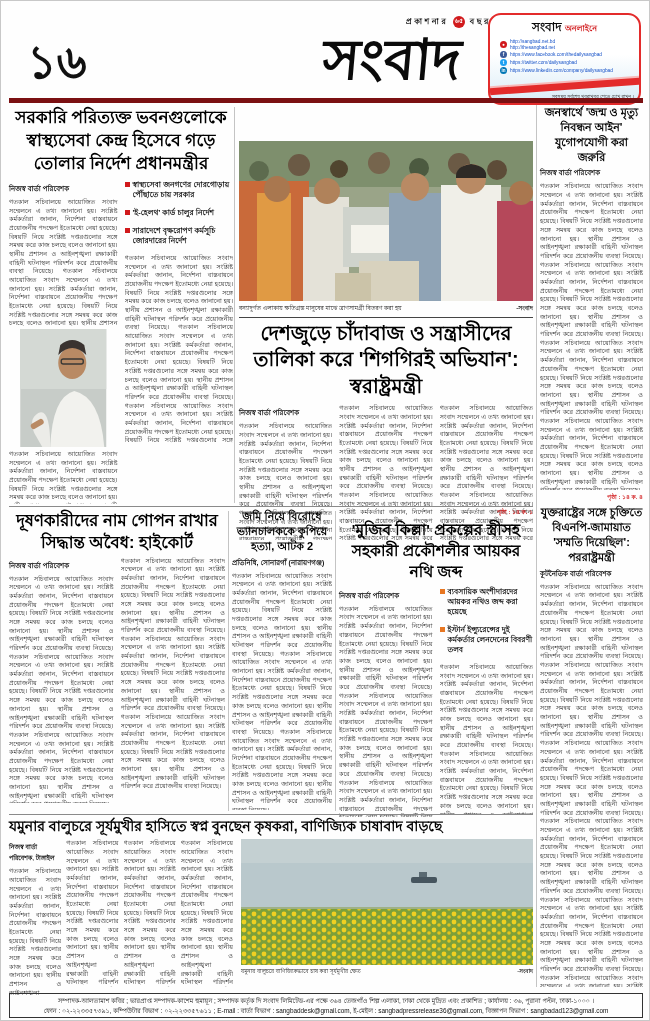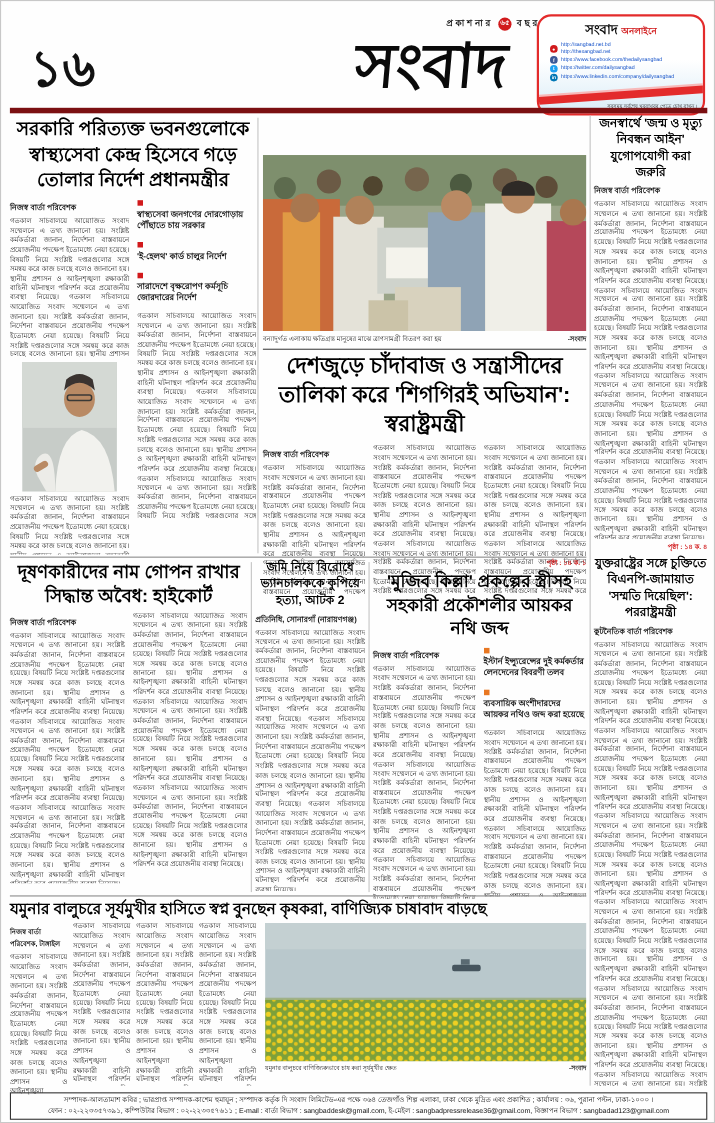--- a/index.html
+++ b/index.html
@@ -29,21 +29,21 @@
   .swoosh{position:absolute;left:-4px;right:-4px;bottom:13px;height:7px;background:#e32b2b;
           transform:skewY(-4deg);box-shadow:0 -2px 0 #f7b9b9;}
   .obnote{position:absolute;right:5px;bottom:2px;font-size:4.6px;color:#222;}
   .redrule{position:absolute;left:8px;top:97px;width:634px;height:5px;background:#7b1012;}
   
   .hl{font-weight:800;color:#000000;text-align:center;}
   .byline{font-size:7px;font-weight:bold;color:#111;margin:3px 0 3px 0;}
   .bcol{font-size:6.3px;line-height:1.38;text-align:justify;color:#1d1d1d;overflow:hidden;word-break:break-word;}
   .cols{display:flex;gap:7px;}
   .cols>div{flex:1;min-width:0;}
-  .bullet-item{display:flex;gap:3px;font-size:7.6px;font-weight:bold;line-height:1.32;margin:0 0 8px 0;color:#111;flex-direction:column;}
+  .bullet-item{display:flex;gap:3px;font-size:7.6px;font-weight:bold;line-height:1.32;margin:0 0 8px 0;color:#111;}
   .sq{flex:none;width:5px;height:5px;margin-top:2px;background:#d11a1c;}
   .sq.orange{background:#e87722;}
   .jump{font-size:6px;font-weight:bold;color:#d11a1c;text-align:right;margin:2px 0;}
   .caprow{display:flex;justify-content:space-between;gap:6px;font-size:6px;color:#222;margin-top:2px;}
   .caprow .credit{flex:none;font-weight:bold;}
   .vline{position:absolute;width:1px;background:#c4c4c4;}
   .hline{position:absolute;height:1px;background:#8a8a8a;}
   .divider{border:none;border-top:1px solid #444;margin:3px 0 2px 0;}
   
   .art-lead{position:absolute;left:8px;top:106px;width:224px;}
@@ -236,25 +236,25 @@
     <div class="jump">পৃষ্ঠা : ১৪ ক. ১</div>
     <div class="hl">'মুজিব কিল্লা' প্রকল্পের স্ত্রীসহ সহকারী প্রকৌশলীর আয়কর নথি জব্দ</div>
     <div class="cols">
       <div>
         <div class="byline">নিজস্ব বার্তা পরিবেশক</div>
         <div class="bcol" style="height:212px;">গতকাল সচিবালয়ে আয়োজিত সংবাদ সম্মেলনে এ তথ্য জানানো হয়। সংশ্লিষ্ট কর্মকর্তারা জানান, নির্দেশনা বাস্তবায়নে প্রয়োজনীয় পদক্ষেপ ইতোমধ্যে নেয়া হয়েছে। বিষয়টি নিয়ে সংশ্লিষ্ট দপ্তরগুলোর সঙ্গে সমন্বয় করে কাজ চলছে বলেও জানানো হয়। স্থানীয় প্রশাসন ও আইনশৃঙ্খলা রক্ষাকারী বাহিনী ঘটনাস্থল পরিদর্শন করে প্রয়োজনীয় ব্যবস্থা নিয়েছে। গতকাল সচিবালয়ে আয়োজিত সংবাদ সম্মেলনে এ তথ্য জানানো হয়। সংশ্লিষ্ট কর্মকর্তারা জানান, নির্দেশনা বাস্তবায়নে প্রয়োজনীয় পদক্ষেপ ইতোমধ্যে নেয়া হয়েছে। বিষয়টি নিয়ে সংশ্লিষ্ট দপ্তরগুলোর সঙ্গে সমন্বয় করে কাজ চলছে বলেও জানানো হয়। স্থানীয় প্রশাসন ও আইনশৃঙ্খলা রক্ষাকারী বাহিনী ঘটনাস্থল পরিদর্শন করে প্রয়োজনীয় ব্যবস্থা নিয়েছে। গতকাল সচিবালয়ে আয়োজিত সংবাদ সম্মেলনে এ তথ্য জানানো হয়। সংশ্লিষ্ট কর্মকর্তারা জানান, নির্দেশনা বাস্তবায়নে প্রয়োজনীয় পদক্ষেপ ইতোমধ্যে নেয়া হয়েছে। বিষয়টি নিয়ে সংশ্লিষ্ট দপ্তরগুলোর সঙ্গে সমন্বয় করে কাজ চলছে বলেও জানানো হয়। স্থানীয় প্রশাসন ও আইনশৃঙ্খলা রক্ষাকারী বাহিনী ঘটনাস্থল পরিদর্শন করে প্রয়োজনীয় ব্যবস্থা নিয়েছে। </div>
       </div>
       <div>
         <div class="bullet-item">
           <span class="sq orange"></span>
+          <span>ব্যবসায়িক অংশীদারদের আয়কর নথিও জব্দ করা হয়েছে</span>
+        </div>
+        <div class="bullet-item">
+          <span class="sq orange"></span>
           <span>ইস্টার্ন ইন্স্যুরেন্সের দুই কর্মকর্তার লেনদেনের বিবরণী তলব</span>
-        </div>
-        <div class="bullet-item">
-          <span class="sq orange"></span>
-          <span>ব্যবসায়িক অংশীদারদের আয়কর নথিও জব্দ করা হয়েছে</span>
         </div>
         <div class="bcol" style="height:152px;">গতকাল সচিবালয়ে আয়োজিত সংবাদ সম্মেলনে এ তথ্য জানানো হয়। সংশ্লিষ্ট কর্মকর্তারা জানান, নির্দেশনা বাস্তবায়নে প্রয়োজনীয় পদক্ষেপ ইতোমধ্যে নেয়া হয়েছে। বিষয়টি নিয়ে সংশ্লিষ্ট দপ্তরগুলোর সঙ্গে সমন্বয় করে কাজ চলছে বলেও জানানো হয়। স্থানীয় প্রশাসন ও আইনশৃঙ্খলা রক্ষাকারী বাহিনী ঘটনাস্থল পরিদর্শন করে প্রয়োজনীয় ব্যবস্থা নিয়েছে। গতকাল সচিবালয়ে আয়োজিত সংবাদ সম্মেলনে এ তথ্য জানানো হয়। সংশ্লিষ্ট কর্মকর্তারা জানান, নির্দেশনা বাস্তবায়নে প্রয়োজনীয় পদক্ষেপ ইতোমধ্যে নেয়া হয়েছে। বিষয়টি নিয়ে সংশ্লিষ্ট দপ্তরগুলোর সঙ্গে সমন্বয় করে কাজ চলছে বলেও জানানো হয়। স্থানীয় প্রশাসন ও আইনশৃঙ্খলা রক্ষাকারী বাহিনী ঘটনাস্থল পরিদর্শন করে প্রয়োজনীয় ব্যবস্থা নিয়েছে। </div>
       </div>
     </div>
   </div>
 
   <div class="art-sun">
     <div class="hl">যমুনার বালুচরে সূর্যমুখীর হাসিতে স্বপ্ন বুনছেন কৃষকরা, বাণিজ্যিক চাষাবাদ বাড়ছে</div>
     <div class="sun-row">
       <div class="sun-cols">

